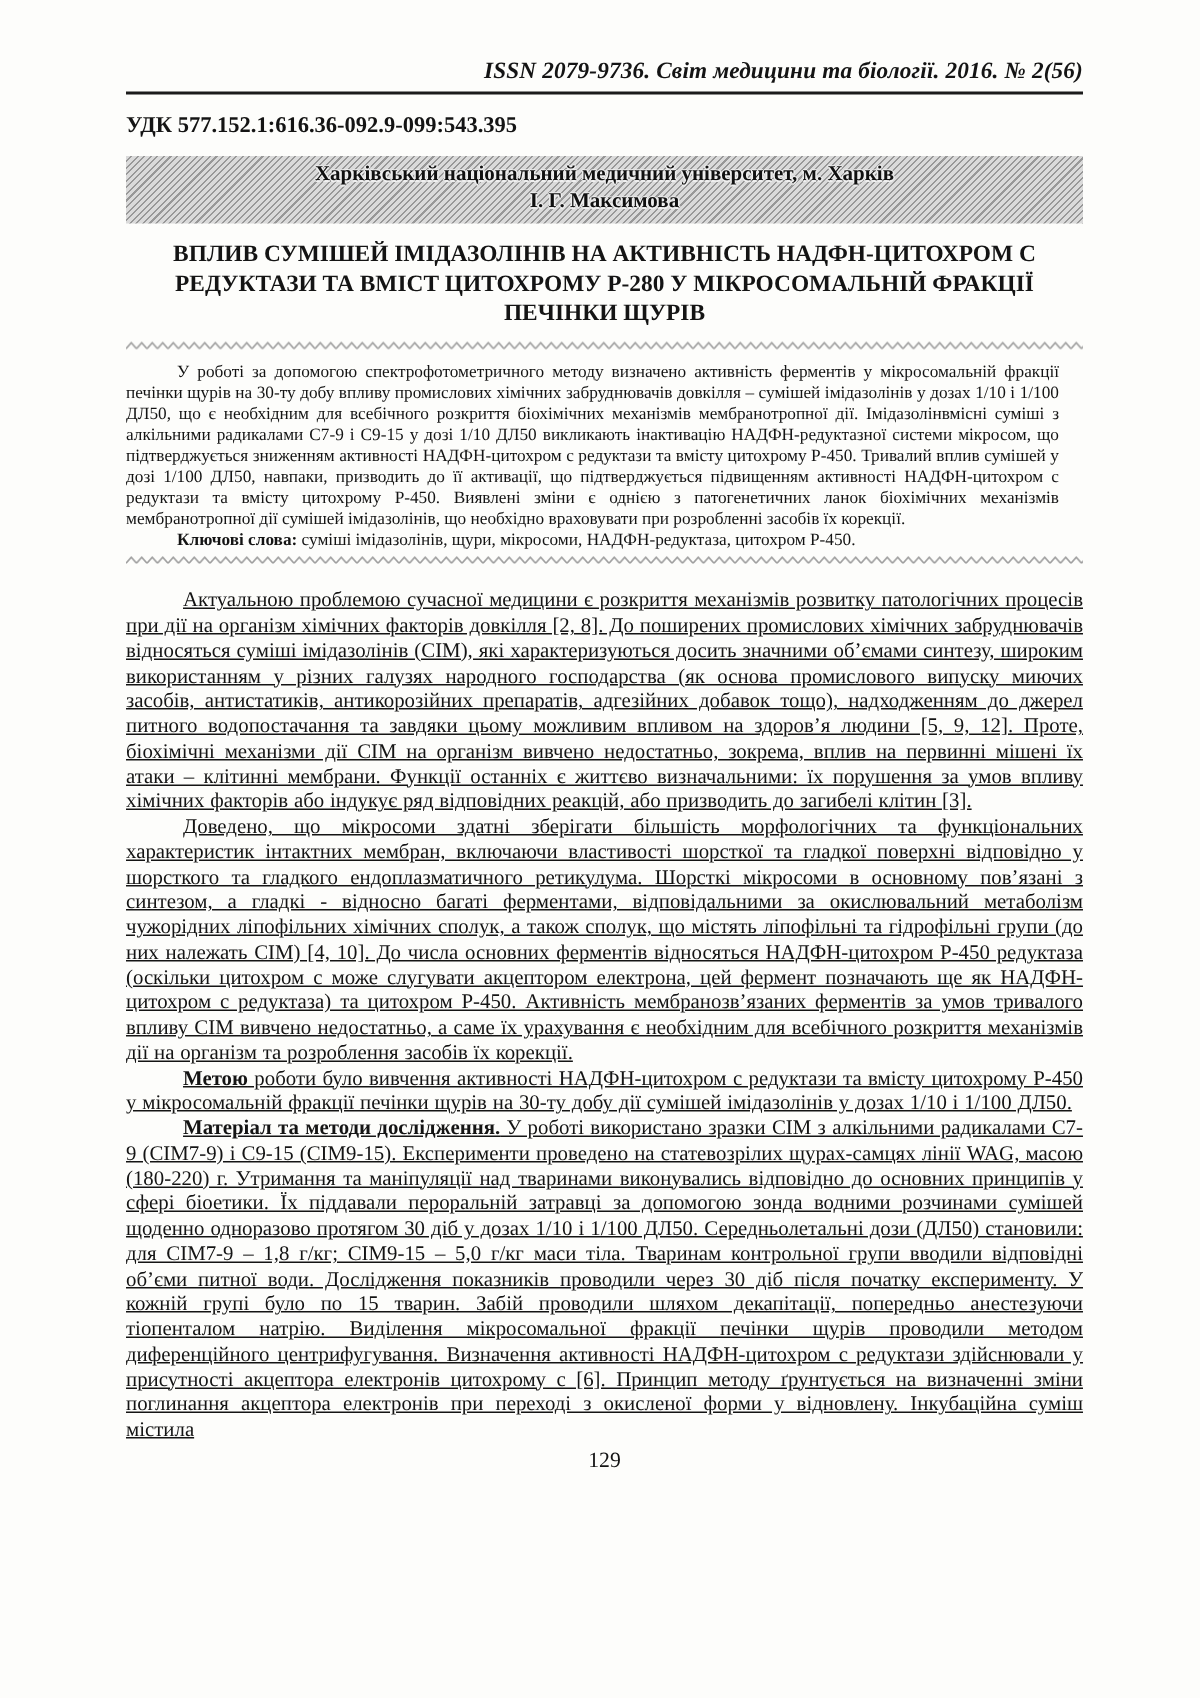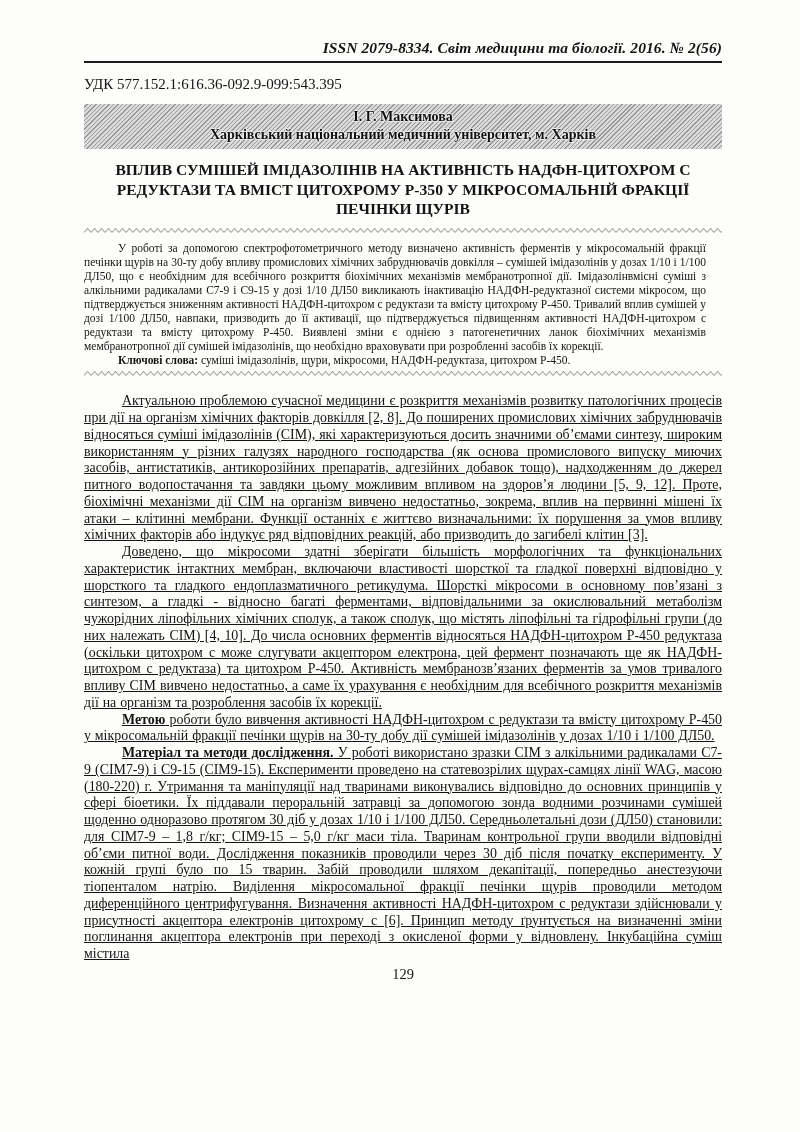--- a/index.html
+++ b/index.html
@@ -20,21 +20,21 @@
     font-size: 15.5px;
     line-height: 19px;
     letter-spacing: 0.1px;
   }
   .header-rule {
     border: 0;
     border-top: 2.2px solid #1b1b1b;
     margin: 4px 0 0 0;
   }
   .udc {
-    font-weight: normal;
+    font-weight: bold;
     font-size: 15px;
     margin-top: 13px;
   }
   .authors-box {
     margin-top: 11px;
     padding: 4px 0 6px 0;
     text-align: center;
     background: repeating-linear-gradient(135deg, #dadada 0px, #dadada 2.1px, #989898 2.1px, #989898 3.1px);
   }
   .authors-box .box-line {
@@ -91,31 +91,31 @@
     text-align: center;
     font-size: 14.5px;
     margin-top: 3px;
   }
 </style>
 </head>
 <body>
 
 <div class="page">
 
-  <div class="issn-line">ISSN 2079-8334. Світ медицини та біології. 2016. № 2(56)</div>
+  <div class="issn-line">ISSN 2079-9736. Світ медицини та біології. 2016. № 2(56)</div>
   <hr class="header-rule">
 
   <div class="udc">УДК 577.152.1:616.36-092.9-099:543.395</div>
 
   <div class="authors-box">
+    <div class="box-line">Харківський національний медичний університет, м. Харків</div>
     <div class="box-line">І. Г. Максимова</div>
-    <div class="box-line">Харківський національний медичний університет, м. Харків</div>
   </div>
 
-  <div class="article-title">ВПЛИВ СУМІШЕЙ ІМІДАЗОЛІНІВ НА АКТИВНІСТЬ НАДФН-ЦИТОХРОМ С РЕДУКТАЗИ ТА ВМІСТ ЦИТОХРОМУ Р-350 У МІКРОСОМАЛЬНІЙ ФРАКЦІЇ ПЕЧІНКИ ЩУРІВ</div>
+  <div class="article-title">ВПЛИВ СУМІШЕЙ ІМІДАЗОЛІНІВ НА АКТИВНІСТЬ НАДФН-ЦИТОХРОМ С РЕДУКТАЗИ ТА ВМІСТ ЦИТОХРОМУ Р-280 У МІКРОСОМАЛЬНІЙ ФРАКЦІЇ ПЕЧІНКИ ЩУРІВ</div>
 
   <svg class="zigzag" width="638" height="8" xmlns="http://www.w3.org/2000/svg">
     <defs>
       <pattern id="zzA" width="7" height="8" patternUnits="userSpaceOnUse">
         <path d="M0 5.5 L3.5 1.5 L7 5.5" fill="none" stroke="#9f9f9f" stroke-width="1.1"></path>
       </pattern>
     </defs>
     <rect width="638" height="8" fill="url(#zzA)"></rect>
   </svg>
 

